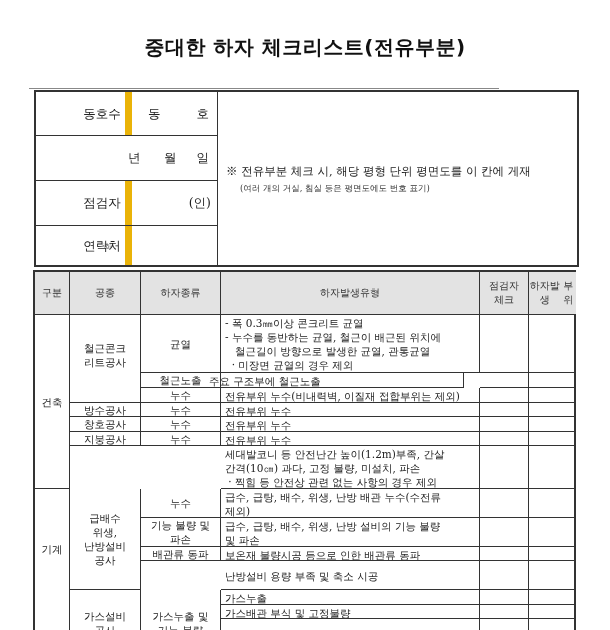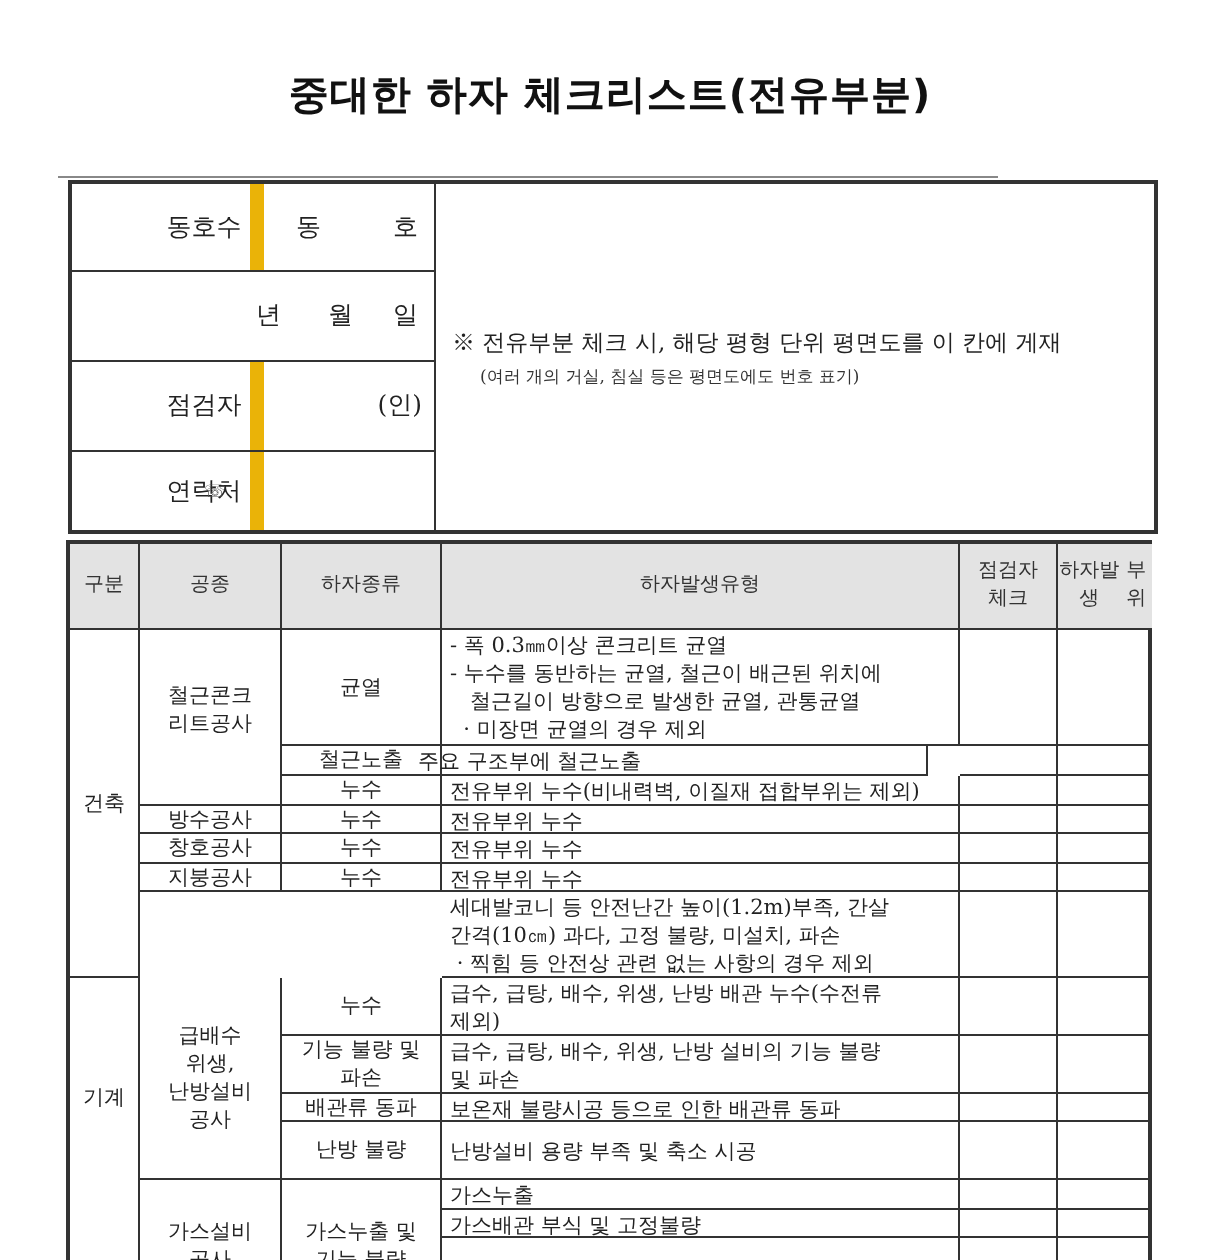--- a/index.html
+++ b/index.html
@@ -109,21 +109,20 @@
 
   <div class="cell c" style="left:106px;top:43px;width:80px;height:58px;">균열</div>
   <div class="cell c" style="left:106px;top:101px;width:80px;height:15px;">철근노출</div>
   <div class="cell c" style="left:106px;top:116px;width:80px;height:15px;">누수</div>
   <div class="cell c" style="left:106px;top:131px;width:80px;height:14px;">누수</div>
   <div class="cell c" style="left:106px;top:145px;width:80px;height:15px;">누수</div>
   <div class="cell c" style="left:106px;top:160px;width:80px;height:14px;">누수</div>
   <div class="cell c" style="left:106px;top:217px;width:80px;height:29px;">누수</div>
   <div class="cell c" style="left:106px;top:246px;width:80px;height:29px;padding:0 4px;">기능 불량 및 파손</div>
   <div class="cell c" style="left:106px;top:275px;width:80px;height:14px;text-align:center;">배관류 동파</div>
-  <div class="cell c" style="left:106px;top:289px;width:80px;height:29px;">난방 불량</div>
   <div class="cell c" style="left:106px;top:318px;width:80px;height:60px;padding:6px 6px 0 6px;">가스누출 및 기능 불량</div>
 
   <div id="pattern-rows">
       <div class="cell l" style="left: 186px; top: 43px; width: 259px; height: 58px; white-space: pre; overflow: hidden;">- 폭 0.3㎜이상 콘크리트 균열
 - 누수를 동반하는 균열, 철근이 배근된 위치에
    철근길이 방향으로 발생한 균열, 관통균열
   · 미장면 균열의 경우 제외</div>
       <div class="cell" style="left: 445px; top: 43px; width: 49px; height: 58px;"></div>
       <div class="cell noright" style="left: 494px; top: 43px; width: 47px; height: 58px;"></div>
       <div class="cell l" style="left: 170px; top: 101px; width: 259px; height: 15px; white-space: pre; overflow: hidden;">주요 구조부에 철근노출</div>

